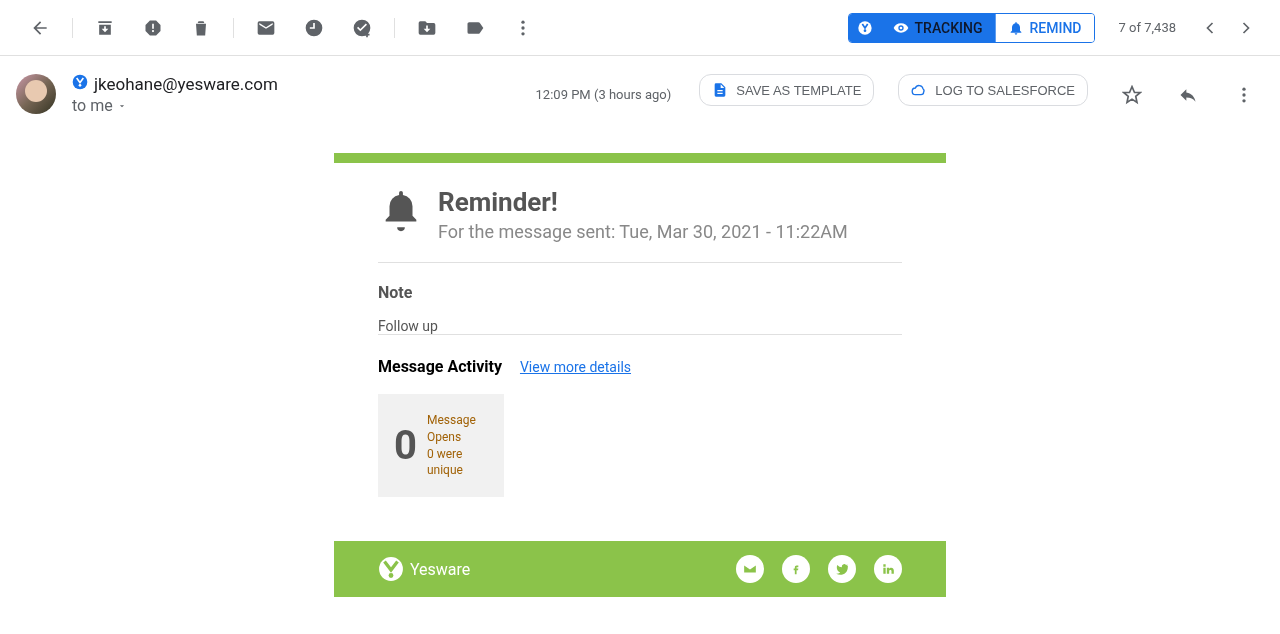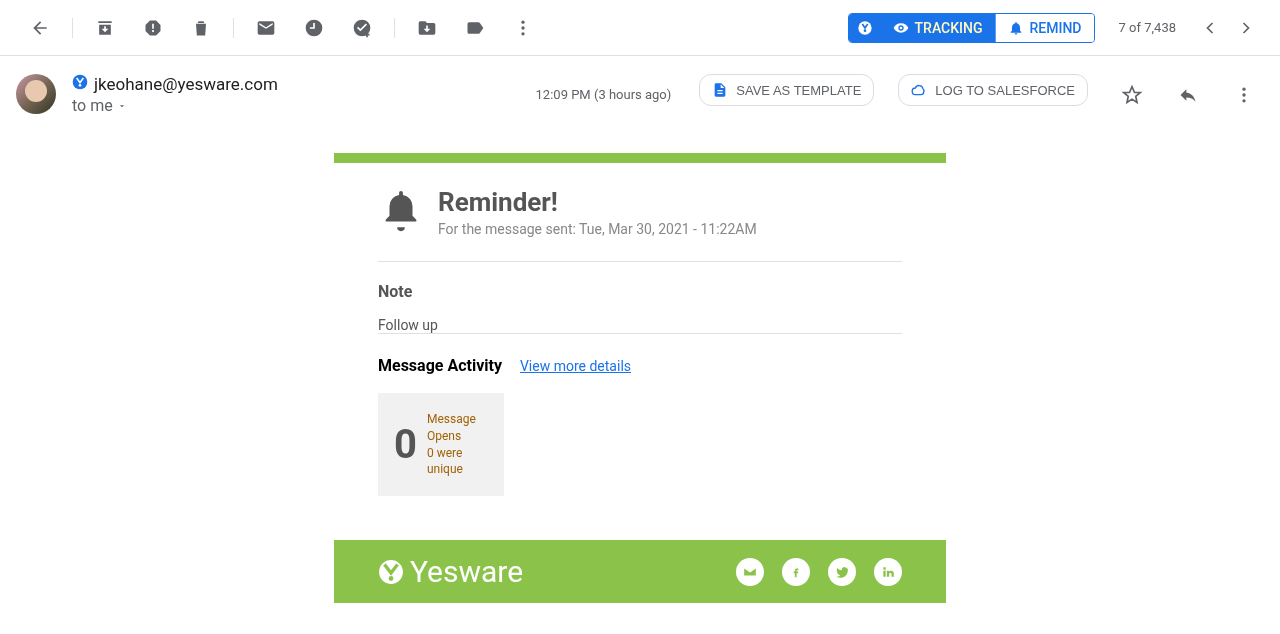--- a/index.html
+++ b/index.html
@@ -4,21 +4,21 @@
 <style>
   * { box-sizing: border-box; margin: 0; padding: 0; }
   body { font-family: 'Google Sans', Roboto, Arial, sans-serif; background: #fff; color: #202124; }
   .toolbar { display: flex; align-items: center; padding: 8px 16px; border-bottom: 1px solid #e0e0e0; height: 56px; }
   .tb-icon { width: 20px; height: 20px; fill: #5f6368; display: flex; align-items: center; justify-content: center; margin: 0 14px; cursor: pointer; }
   .tb-sep { width: 1px; height: 20px; background: #e0e0e0; margin: 0 8px; }
   .tb-spacer { flex: 1; }
   .yw-bar { display: flex; border: 1px solid #1a73e8; border-radius: 4px; overflow: hidden; margin-right: 24px; }
   .yw-logo { background: #1a73e8; color: #fff; padding: 6px 8px; display: flex; align-items: center; }
   .yw-btn { display: flex; align-items: center; gap: 6px; padding: 6px 12px; font-size: 14px; font-weight: 500; cursor: pointer; }
-  .yw-btn.track { background: #1a73e8; color: #fef9c3; border-right: 1px solid rgba(255,255,255,0.3); align-items: flex-end; }
+  .yw-btn.track { background: #1a73e8; color: #0f172a; border-right: 1px solid rgba(255,255,255,0.3); align-items: flex-end; }
   .yw-btn.remind { background: #fff; color: #1a73e8; }
   .pager { color: #5f6368; font-size: 13px; margin-right: 16px; }
   .arrow-btn { width: 20px; height: 20px; fill: #5f6368; margin: 0 8px; cursor: pointer; }
 
   .msg-header { display: flex; align-items: flex-start; padding: 18px 16px 8px; gap: 16px; }
   .avatar { width: 40px; height: 40px; border-radius: 50%; background: linear-gradient(135deg,#c9a 0%,#765 50%,#332 100%); position:relative; overflow:hidden; }
   .avatar::after{content:"";position:absolute;top:6px;left:9px;width:22px;height:22px;border-radius:50%;background:#e8c9b0;}
   .sender { display: flex; flex-direction: column; }
   .sender-top { display: flex; align-items: center; gap: 6px; }
   .sender-name { font-weight: 400; font-size: 17px; }
@@ -29,31 +29,31 @@
   .hdr-btn { border: 1px solid #dadce0; background: #fff; color: #5f6368; border-radius: 12px; padding: 7px 12px; font-size: 13px; font-weight: 500; display: flex; align-items: center; gap: 8px; cursor: pointer; margin-right: 8px; }
   .hdr-btn svg { width: 16px; height: 16px; }
   .hdr-icon { width: 20px; height: 20px; fill: #5f6368; margin: 0 10px; cursor: pointer; align-self: center; }
 
   .email-body { display: flex; justify-content: center; padding: 30px 0 0; }
   .card { width: 612px; background: #fff; border-top: 10px solid #8BC34A; }
   .card-inner { padding: 24px 44px 16px; }
   .rem-row { display: flex; gap: 14px; align-items: flex-start; padding-bottom: 20px; border-bottom: 1px solid #e0e0e0; }
   .bell svg { width: 46px; height: 50px; fill: #555; }
   .rem-title { font-size: 26px; font-weight: 700; color: #555; }
-  .rem-sub { font-size: 14px; color: #888; margin-top: 4px; }
+  .rem-sub { font-size: 18px; color: #888; margin-top: 4px; }
   .note-h { font-size: 16px; font-weight: 700; color: #555; margin-top: 20px; }
   .note-body { font-size: 14px; color: #555; margin-top: 16px; border-bottom: 1px solid #e0e0e0; }
   .act-row { display: flex; align-items: center; gap: 18px; margin-top: 22px; }
   .act-h { font-size: 16px; font-weight: 700; color: #000000; }
   .act-link { font-size: 14px; color: #1a73e8; text-decoration: underline; cursor: pointer; }
   .stat-box { background: #f1f1f1; padding: 18px 16px; margin-top: 18px; display: inline-flex; align-items: center; gap: 10px; width: 126px; }
   .stat-num { font-size: 40px; font-weight: 700; color: #555; }
   .stat-txt { font-size: 12px; color: #a16207; line-height: 1.4; }
   .card-footer { background: #8BC34A; padding: 14px 44px; display: flex; align-items: center; justify-content: space-between; margin-top: 28px; }
-  .yw-logo-full { color: #fff; font-size: 30px; font-weight: 400; display: flex; align-items: center; gap: 6px; }
+  .yw-logo-full { color: #fff; font-size: 16px; font-weight: 400; display: flex; align-items: center; gap: 6px; }
   .social { display: flex; gap: 18px; }
   .social-icon { width: 28px; height: 28px; border-radius: 50%; background: #fff; display: flex; align-items: center; justify-content: center; cursor: pointer; }
   .social-icon svg { width: 14px; height: 14px; fill: #8BC34A; }
 </style>
 </head>
 <body>
 
 <div class="toolbar">
   <div class="tb-icon">
       <svg viewBox="0 0 24 24">

